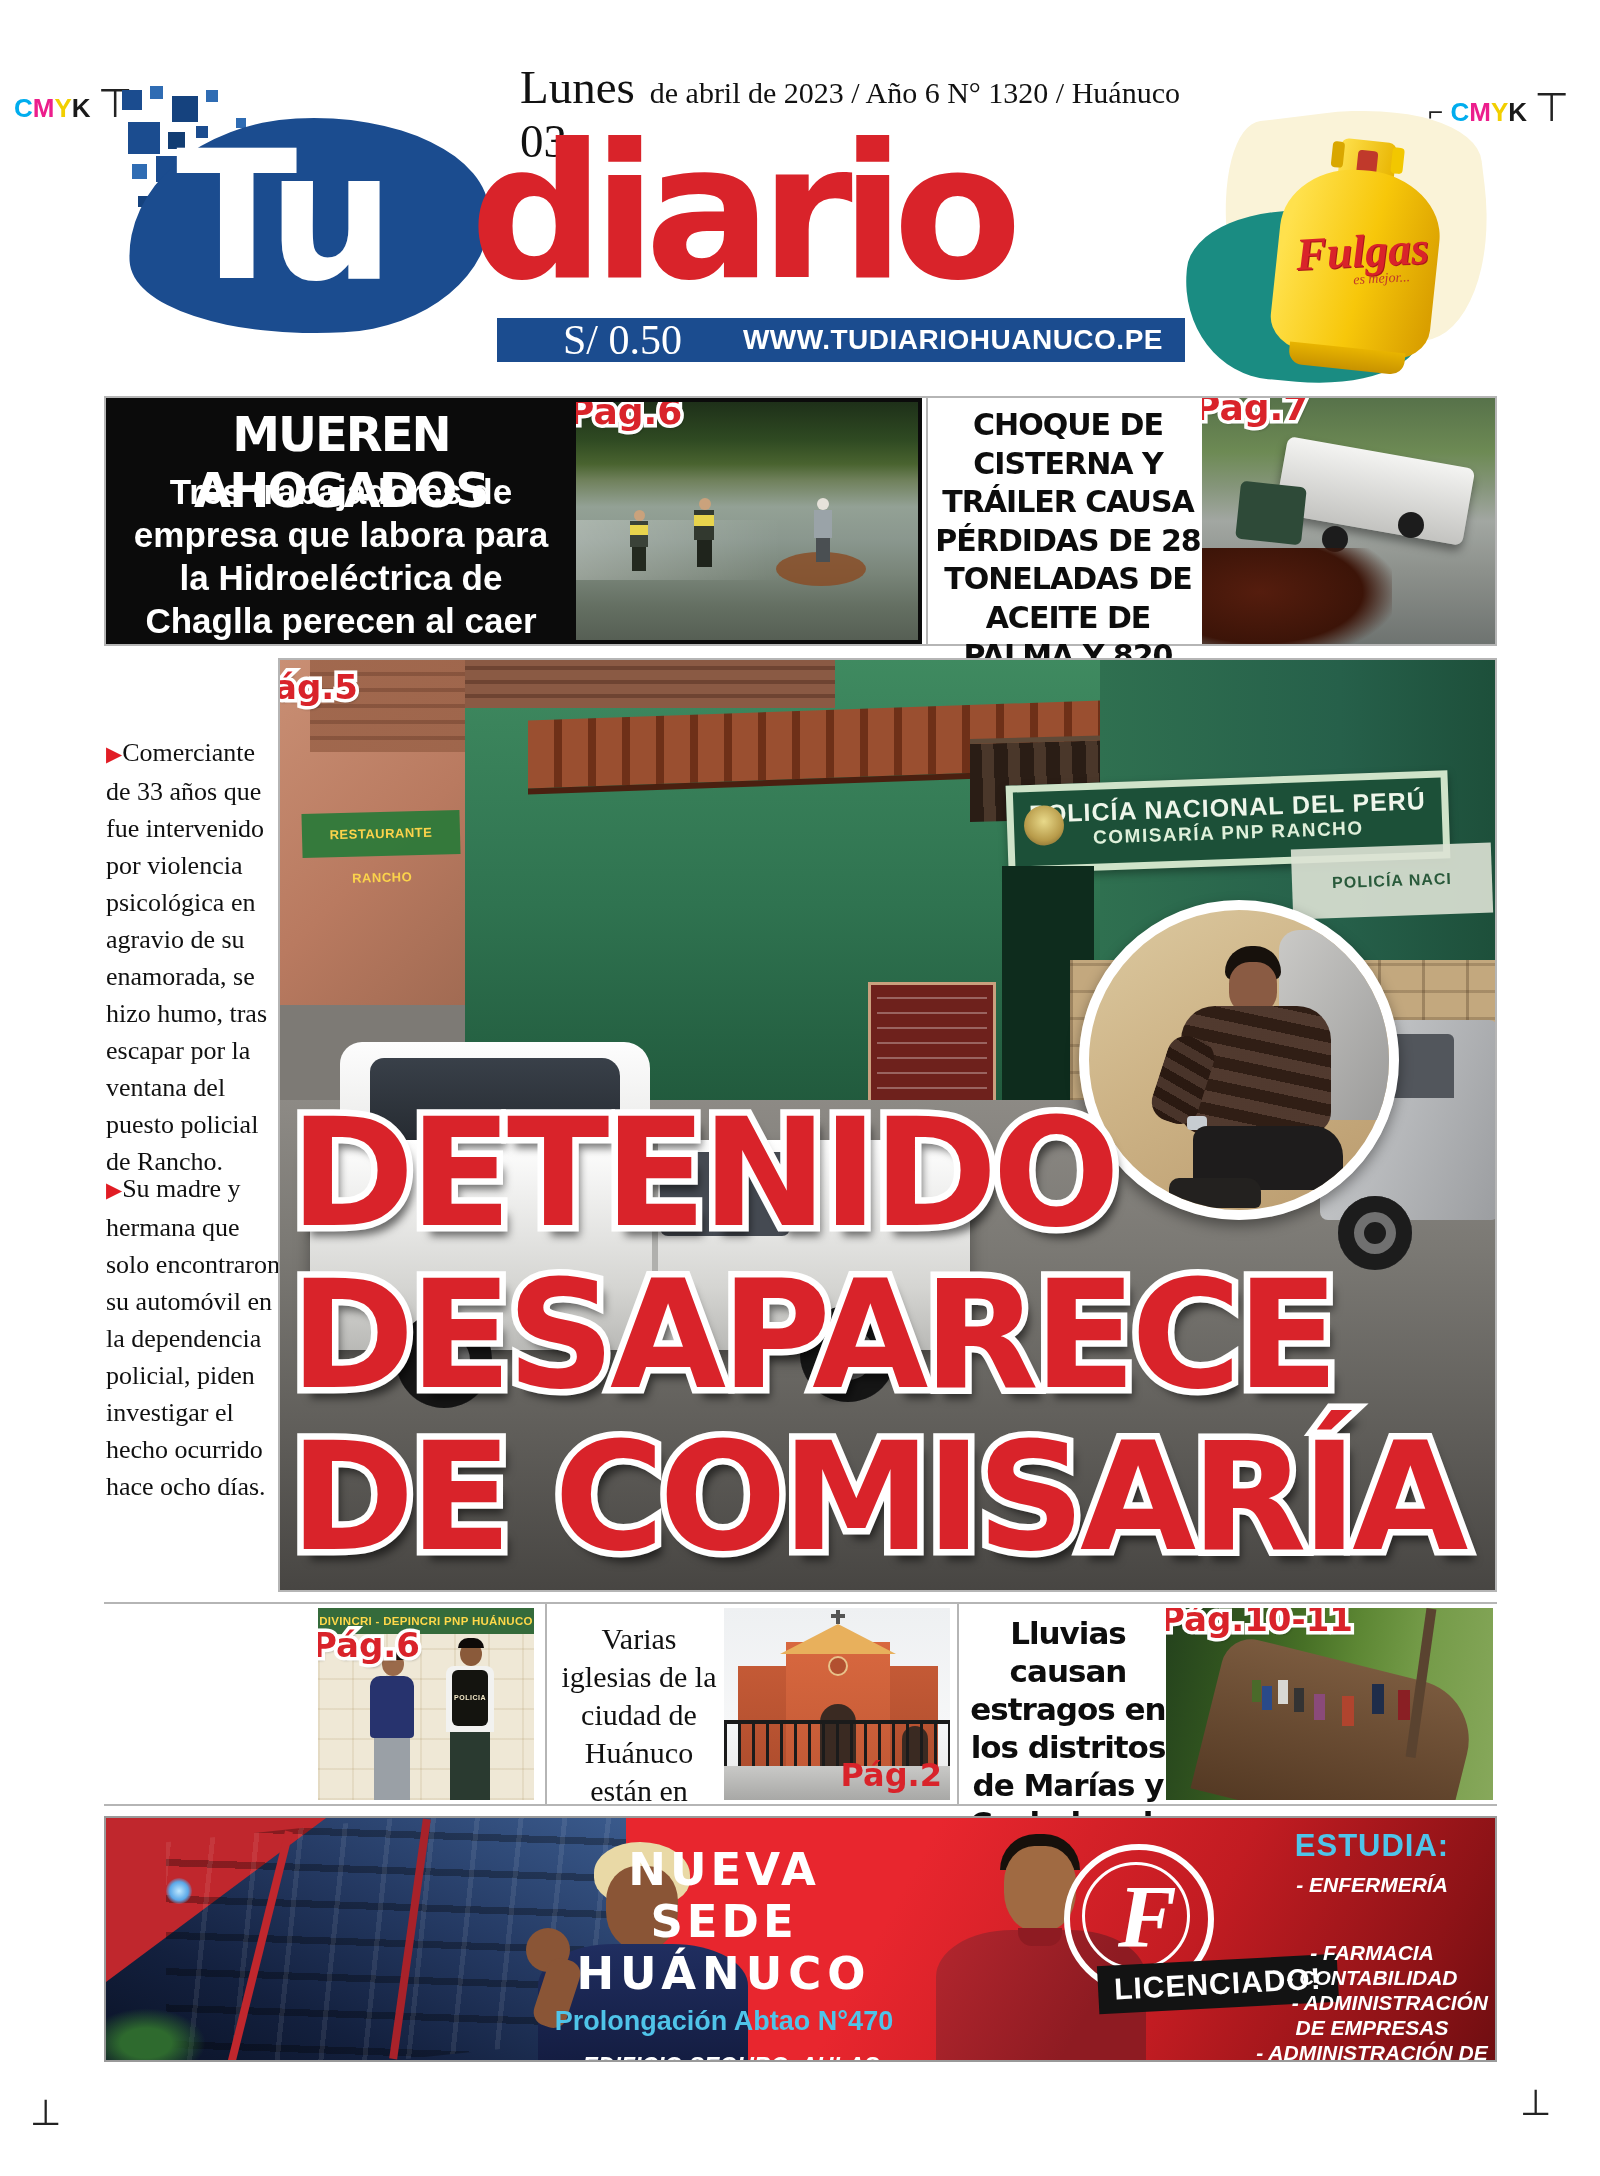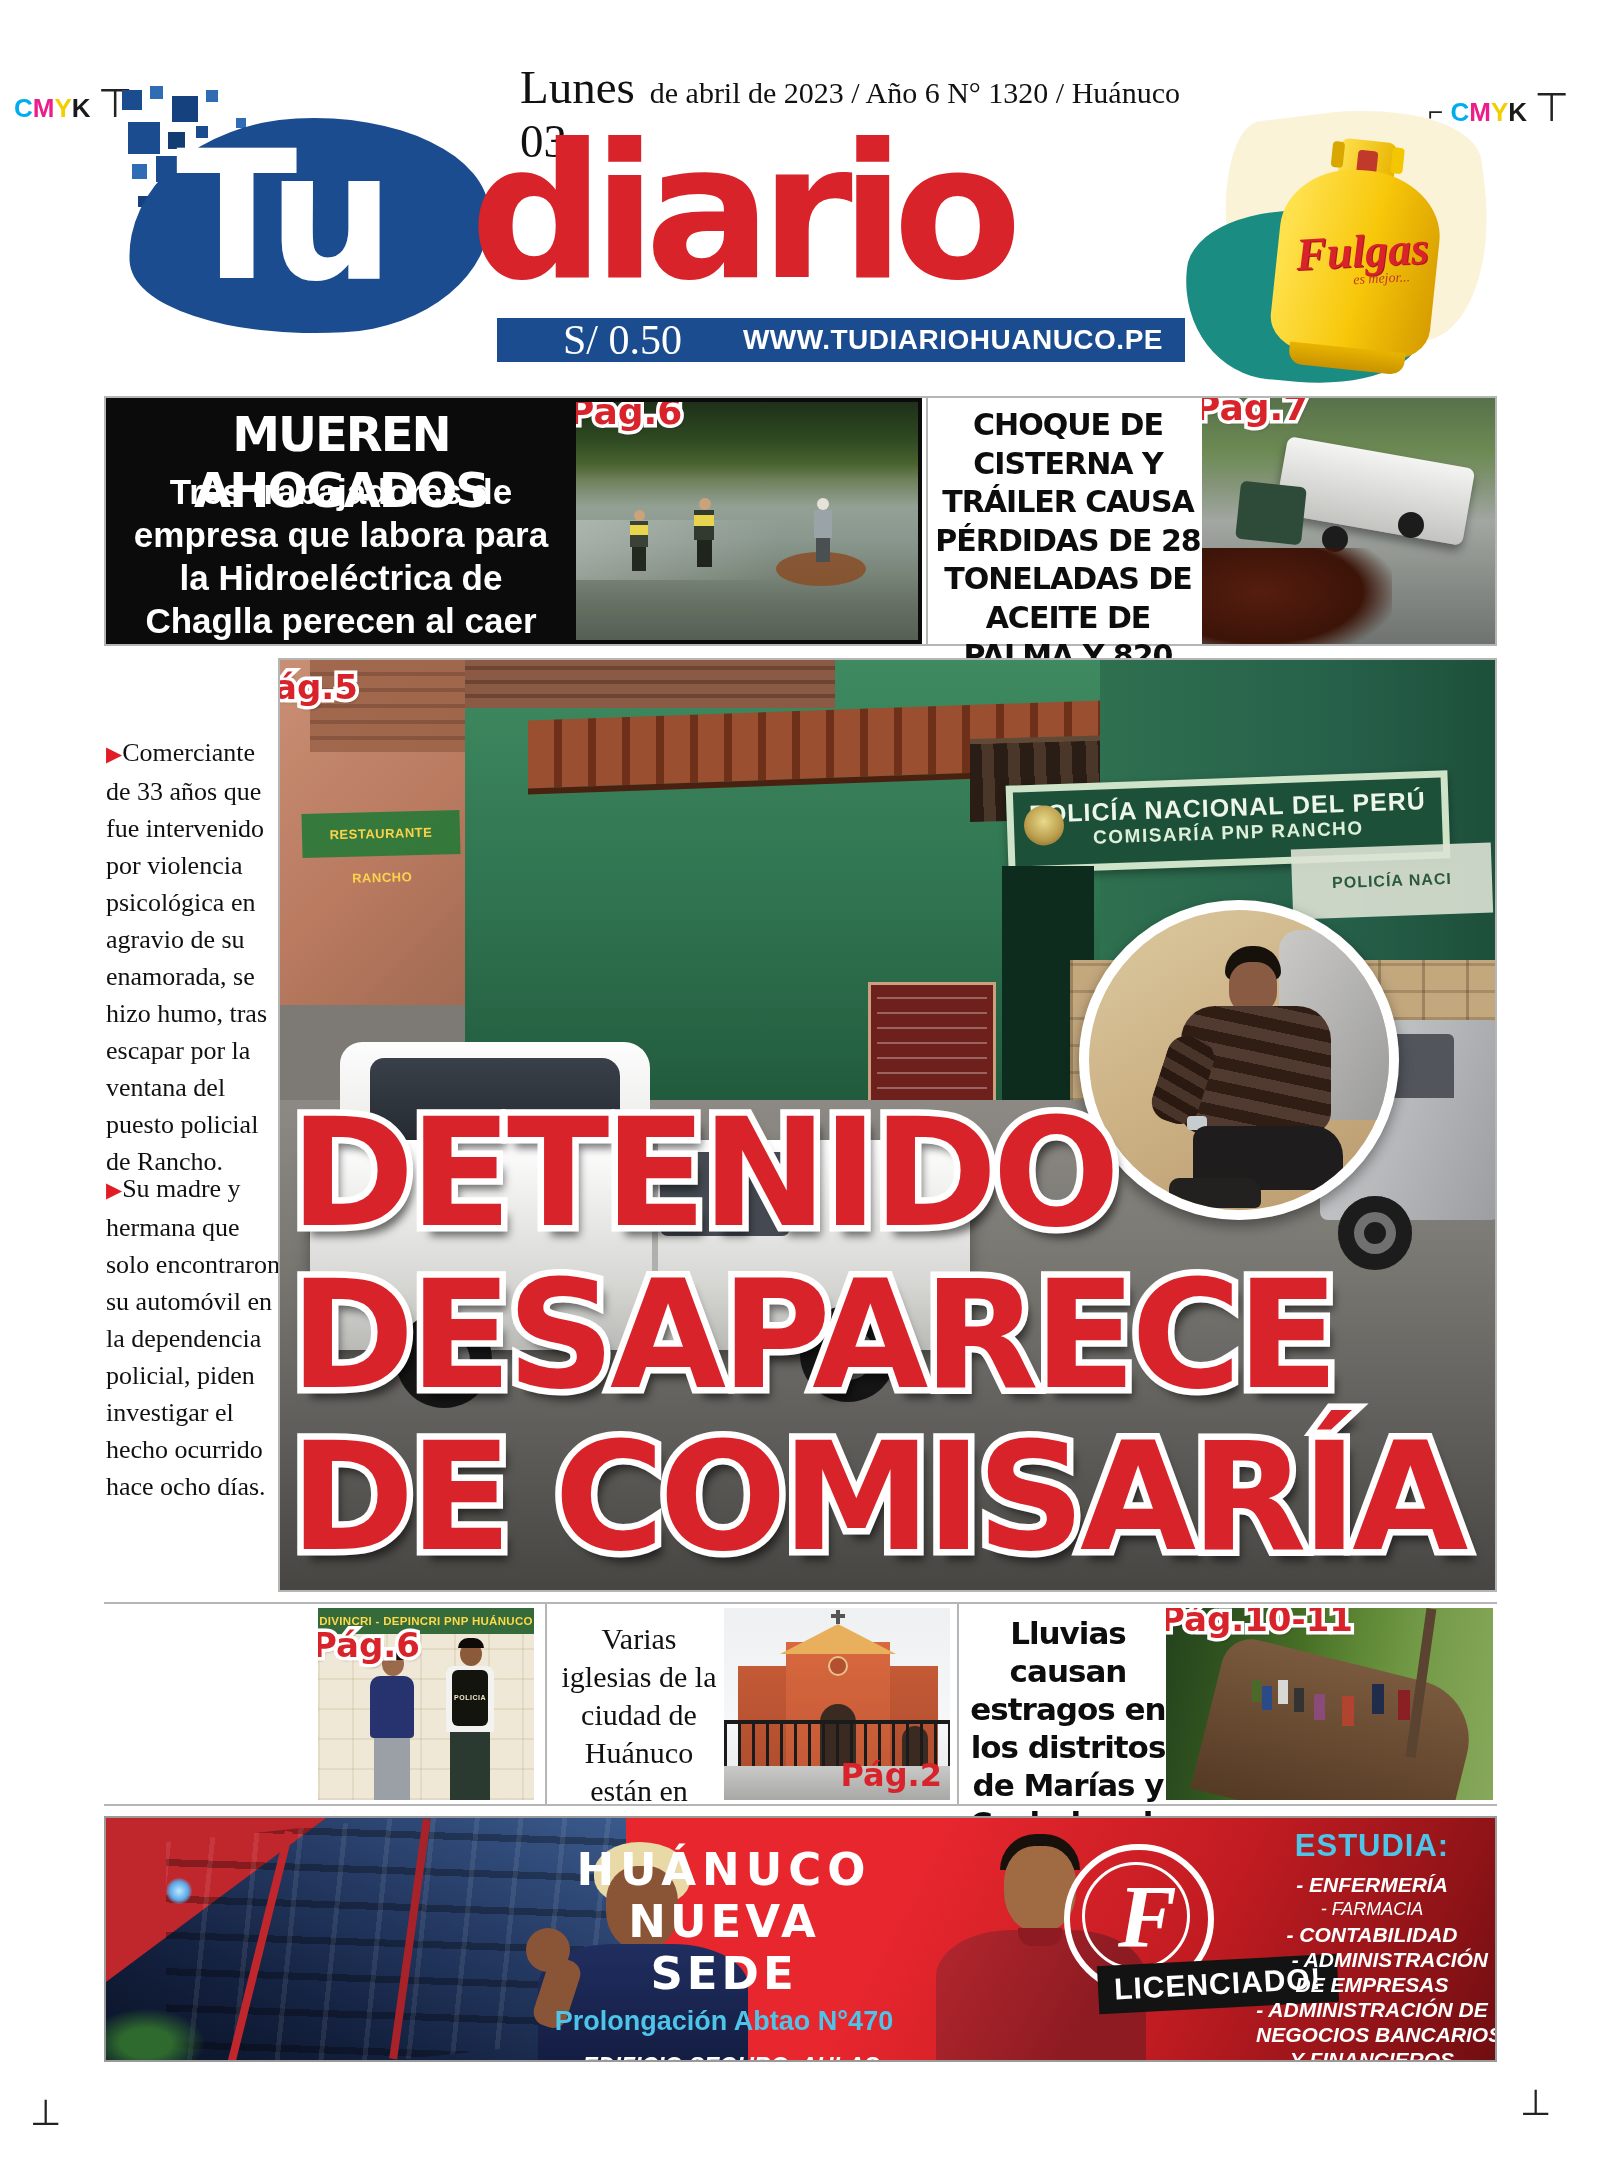--- a/index.html
+++ b/index.html
@@ -295,22 +295,22 @@
 
     <div class="abs" style="left:402px;top:18px;width:260px;height:224px;">
       <div class="abs" style="left:86px;top:6px;width:96px;height:64px;background:#e9d9a6;border-radius:48% 52% 40% 44%;"></div>
       <div class="abs" style="left:98px;top:30px;width:72px;height:84px;background:#8a5536;border-radius:42% 42% 46% 46%;"></div>
       <div class="abs" style="left:30px;top:108px;width:210px;height:116px;background:linear-gradient(#202e60,#141d42);border-radius:36% 36% 0 0;"></div>
       <div class="abs" style="left:18px;top:92px;width:44px;height:44px;border-radius:50%;background:#8a5536;"></div>
       <div class="abs" style="left:32px;top:122px;width:34px;height:70px;background:#8a5536;transform:rotate(18deg);border-radius:14px;"></div>
     </div>
 
     <div class="abs" style="left:448px;top:26px;width:340px;text-align:center;z-index:3;">
+      <div class="heavy" style="color:#fff;font-size:45px;letter-spacing:4px;line-height:52px;">NUEVA SEDE</div>
       <div class="heavy" style="color:#fff;font-size:45px;letter-spacing:6px;line-height:52px;">HUÁNUCO</div>
-      <div class="heavy" style="color:#fff;font-size:45px;letter-spacing:4px;line-height:52px;">NUEVA SEDE</div>
       <div style="color:#4fc4e9;font-size:27px;font-weight:800;margin-top:6px;white-space:nowrap;">Prolongación Abtao N°470</div>
       <div style="color:#fff;font-size:23px;font-weight:800;font-style:italic;margin-top:16px;white-space:nowrap;">- EDIFICIO SEGURO, AULAS</div>
 
     </div>
 
     <div class="abs" style="left:808px;top:14px;width:250px;height:228px;">
       <div class="abs" style="left:86px;top:2px;width:80px;height:36px;background:#17100b;border-radius:40px 40px 0 0;"></div>
       <div class="abs" style="left:90px;top:14px;width:72px;height:86px;background:#a06a42;border-radius:42% 42% 46% 46%;"></div>
       <div class="abs" style="left:22px;top:98px;width:210px;height:130px;background:linear-gradient(120deg,#b3262e 0%,#8e1b22 70%);border-radius:36% 36% 0 0;"></div>
       <div class="abs" style="left:104px;top:96px;width:44px;height:18px;background:#8e1b22;border-radius:0 0 14px 14px;"></div>
@@ -318,21 +318,21 @@
 
     <div class="abs" style="left:958px;top:26px;width:150px;height:150px;border:6px solid #fff;border-radius:50%;box-sizing:border-box;z-index:2;">
       <div class="abs" style="left:12px;top:12px;width:102px;height:102px;border:3px solid #fff;border-radius:50%;"></div>
       <div class="abs serif" style="left:48px;top:16px;font-size:88px;font-style:italic;font-weight:700;color:#fff;">F</div>
     </div>
     <div class="abs" style="left:992px;top:142px;background:#131313;color:#fff;font-size:30px;font-weight:800;padding:7px 16px;transform:rotate(-3deg);z-index:3;letter-spacing:1px;">LICENCIADO!</div>
 
     <div class="abs" style="left:1150px;top:10px;width:232px;text-align:center;z-index:3;">
       <div style="color:#4fc4e9;font-size:31px;font-weight:800;letter-spacing:1px;">ESTUDIA:</div>
       <div style="color:#fff;font-size:21px;font-weight:800;font-style:italic;line-height:25px;margin-top:8px;white-space:nowrap;">- ENFERMERÍA</div>
-      <div style="color:#fff;font-size:18px;font-weight:400;font-style:italic;line-height:25px;white-space:nowrap;">- FARMACIA</div>
+      <div style="color:#fff;font-size:21px;font-weight:700;font-style:italic;line-height:25px;white-space:nowrap;margin-top:43px;">- FARMACIA</div>
       <div style="color:#fff;font-size:21px;font-weight:800;font-style:italic;line-height:25px;white-space:nowrap;">- CONTABILIDAD</div>
       <div style="color:#fff;font-size:21px;font-weight:800;font-style:italic;line-height:25px;white-space:nowrap;text-align:right;">- ADMINISTRACIÓN</div>
       <div style="color:#fff;font-size:21px;font-weight:800;font-style:italic;line-height:25px;white-space:nowrap;">DE EMPRESAS</div>
       <div style="color:#fff;font-size:21px;font-weight:800;font-style:italic;line-height:25px;white-space:nowrap;">- ADMINISTRACIÓN DE</div>
       <div style="color:#fff;font-size:21px;font-weight:800;font-style:italic;line-height:25px;white-space:nowrap;">NEGOCIOS BANCARIOS</div>
       <div style="color:#fff;font-size:21px;font-weight:800;font-style:italic;line-height:25px;white-space:nowrap;">Y FINANCIEROS</div>
     </div>
   </div>
 
 </div>

